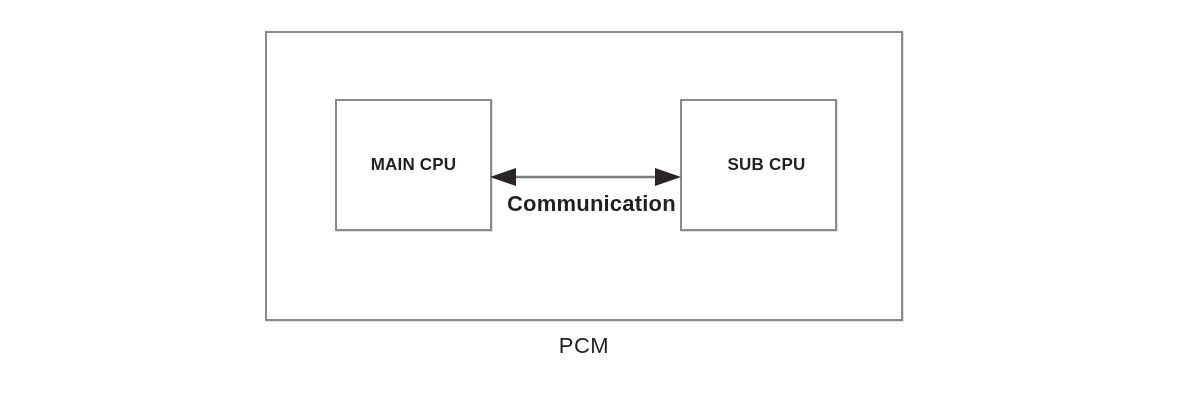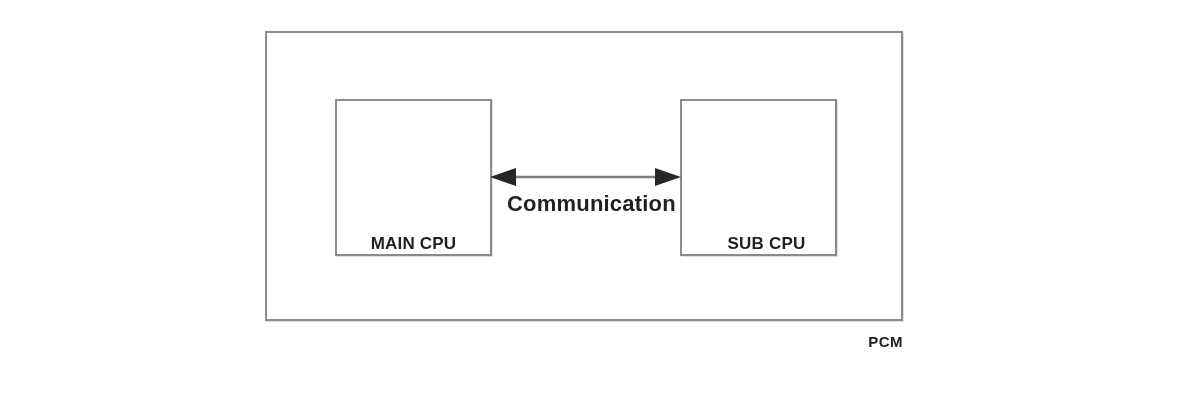--- a/index.html
+++ b/index.html
@@ -28,26 +28,26 @@
     width: 638px;
     height: 290px;
     border: 2px solid var(--box-border);
     box-shadow: 1px 1px 0 rgba(0,0,0,0.12);
     background: transparent;
   }
   .cpu-box {
     position: absolute;
     top: 99px;
     width: 157px;
-    height: 157px;
+    height: 132px;
     border: 2px solid var(--box-border);
     box-shadow: 1px 1px 0 rgba(0,0,0,0.12);
     background: var(--background);
     display: flex;
-    align-items: flex-end;
+    align-items: center;
     justify-content: center;
   }
   .cpu-box.main { left: 335px; }
   .cpu-box.sub  { left: 680px; padding-left: 16px; }
   .cpu-label {
     font-size: 17px;
     font-weight: bold;
     color: var(--text);
     letter-spacing: 0.2px;
     white-space: nowrap;
@@ -71,23 +71,23 @@
     color: var(--text);
     line-height: 21px;
     letter-spacing: 0.2px;
   }
   .comm-label span { display: block; }
   .pcm-label {
     position: absolute;
     left: 265px;
     top: 333px;
     width: 638px;
-    text-align: right;
-    font-size: 15px;
-    font-weight: bold;
+    text-align: center;
+    font-size: 22px;
+    font-weight: normal;
     color: var(--text);
     letter-spacing: 0.5px;
   }
 </style>
 </head>
 <body>
 
 <div class="canvas">
 
   <div class="pcm-box"></div>

